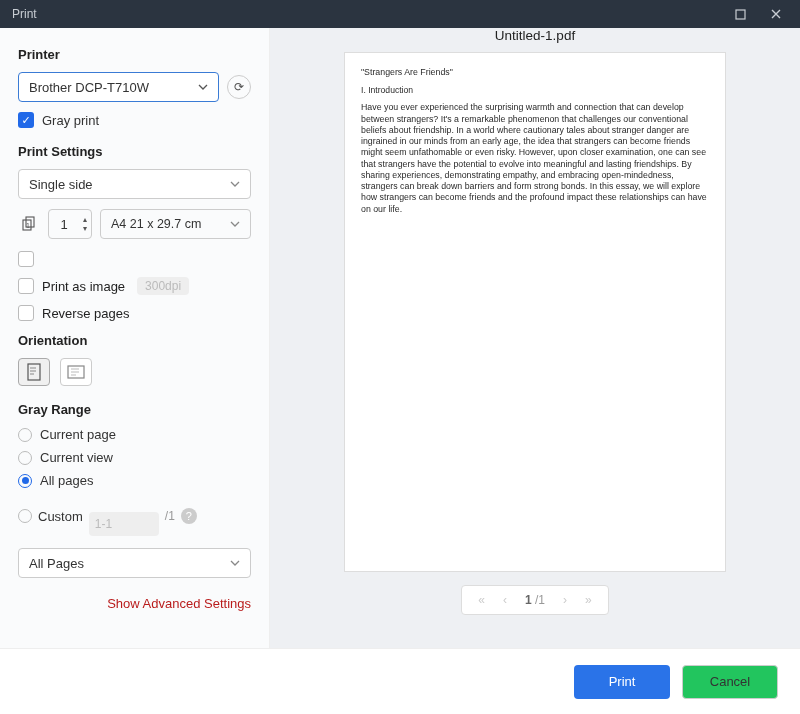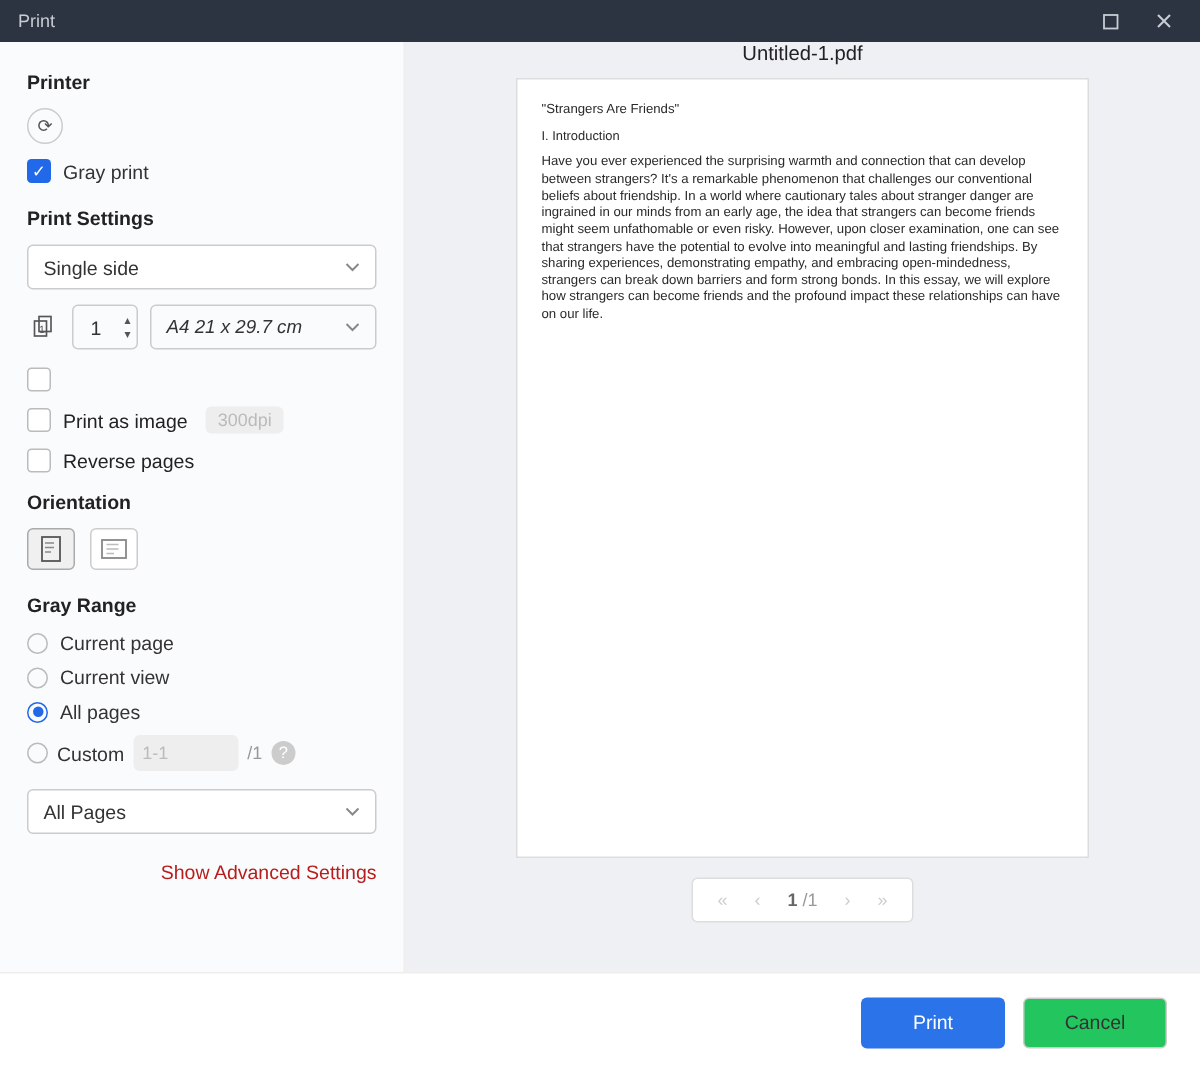--- a/index.html
+++ b/index.html
@@ -16,32 +16,32 @@
   .circle-btn { width: 24px; height: 24px; border: 1px solid #ccc; border-radius: 50%; display: flex; align-items: center; justify-content: center; font-size: 12px; color: #555; }
   .check-row { display: flex; align-items: center; gap: 8px; margin-bottom: 16px; font-size: 13px; }
   .chk { width: 16px; height: 16px; border-radius: 3px; display: flex; align-items: center; justify-content: center; }
   .chk.on { background: #2169e8; color: #fff; font-size: 11px; }
   .chk.off { border: 1px solid #bbb; background: #fff; }
   .row-inl { display: flex; align-items: center; gap: 8px; margin-bottom: 12px; }
   .num-ctrl { display: flex; align-items: center; border: 1px solid #ccc; border-radius: 4px; height: 30px; }
   .copies-icon { width: 22px; height: 22px; display:flex;align-items:center;justify-content:center; color:#444; }
   .copies-n { width: 30px; text-align: center; }
   .stepper { display:flex; flex-direction:column; font-size:8px; color:#555; padding:0 4px; }
-  .paper-size { flex: 1; border: 1px solid #ccc; border-radius: 4px; height: 30px; display:flex;align-items:center;justify-content:space-between;padding:0 10px; font-size:12.5px;font-style:italic; }
+  .paper-size { flex: 1; border: 1px solid #ccc; border-radius: 4px; height: 30px; display:flex;align-items:center;justify-content:space-between;padding:0 10px; font-size:12.5px; }
   .opt-row { display:flex; align-items:center; gap:8px; margin:10px 0; font-size:13px; color:#222; }
   .dpi-pill { background:#eee; color:#bbb; border-radius:4px; padding:2px 8px; font-size:12px; margin-left:4px; }
   .orient-row { display:flex; gap:10px; margin:6px 0 16px 0; }
   .orient-btn { width:32px; height:28px; border:1px solid #ccc; border-radius:4px; display:flex;align-items:center;justify-content:center; background:#fff; }
   .orient-btn.active { background:#f0f0f0; border-color:#aaa; }
   .radio-row { display:flex; align-items:center; gap:8px; margin:8px 0; font-size:13px;text-align:center; }
   .radio { width:14px; height:14px; border-radius:50%; border:1.5px solid #bbb; display:flex;align-items:center;justify-content:center; }
   .radio.on { border-color:#2169e8; }
   .radio.on::after { content:""; width:7px; height:7px; background:#2169e8; border-radius:50%; }
   .custom-row { display:flex; align-items:center; gap:6px; }
-  .range-input { width:70px; height:24px; border-radius:4px; background:#eee; font-size:12px; color:#bbb; display:flex;align-items:center;padding:0 6px; }
+  .range-input { width:70px; height:24px; border-radius:4px; background:#eee; font-size:12px; color:#bbb; display:flex;align-items:center;padding:0 6px;margin-top:16px; }
   .hint-q { width:16px;height:16px;border-radius:50%;background:#ccc;color:#fff;font-size:11px;display:flex;align-items:center;justify-content:center; }
   .advanced-link { color:#b91c1c; font-size:13px; text-align:right; margin-top:18px; cursor:pointer; }
   .preview-pane { flex:1; background:#eef0f3; display:flex; flex-direction:column; align-items:center; padding-top:0; }
   .file-title { font-size:13.5px; color:#222; margin-bottom:10px; }
   .page { width:380px; height:518px; background:#fff; box-shadow:0 0 0 1px #ddd; padding:14px 16px; font-size:8.8px; color:#2a2a2a; line-height:1.28; }
   .page .doc-title { font-size:8.8px; margin-bottom:7px; }
   .page .sec { font-size:8.6px; margin-bottom:6px; }
   .pager { margin-top:14px; background:#fff; border:1px solid #ddd; border-radius:4px; height:30px; display:flex; align-items:center; gap:18px; padding:0 16px; font-size:12px; color:#666; }
   .pager .disabled { color:#ccc; }
   .footer { height:66px; display:flex; align-items:center; justify-content:flex-end; gap:12px; padding:0 22px; border-top:1px solid #eee; background:#fff; }
@@ -64,20 +64,26 @@
     <svg width="12" height="12" viewBox="0 0 12 12">
         <path d="M2 2 L10 10 M10 2 L2 10" stroke="#c8cdd3" stroke-width="1.4"></path>
       </svg>
   </div>
 </div>
 
 <div class="content">
   <div class="sidebar">
     <div class="section-label">Printer</div>
     <div class="printer-row">
+      <div class="select">
+        <span>Brother DCP-T710W</span>
+        <svg width="10" height="10" viewBox="0 0 10 10">
+            <path d="M1 3 L5 7 L9 3" fill="none" stroke="#555" stroke-width="1.3"></path>
+          </svg>
+      </div>
       <div class="circle-btn">
         <span>⟳</span>
       </div>
     </div>
     <div class="check-row">
       <div class="chk on">✓</div>
       <span>Gray print</span>
     </div>
 
     <div class="section-label">Print Settings</div>

